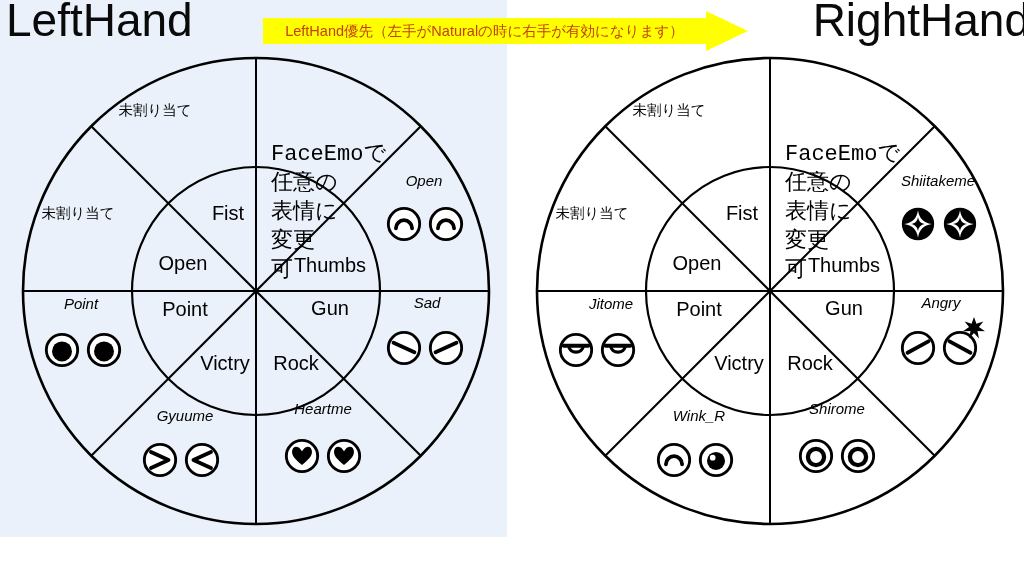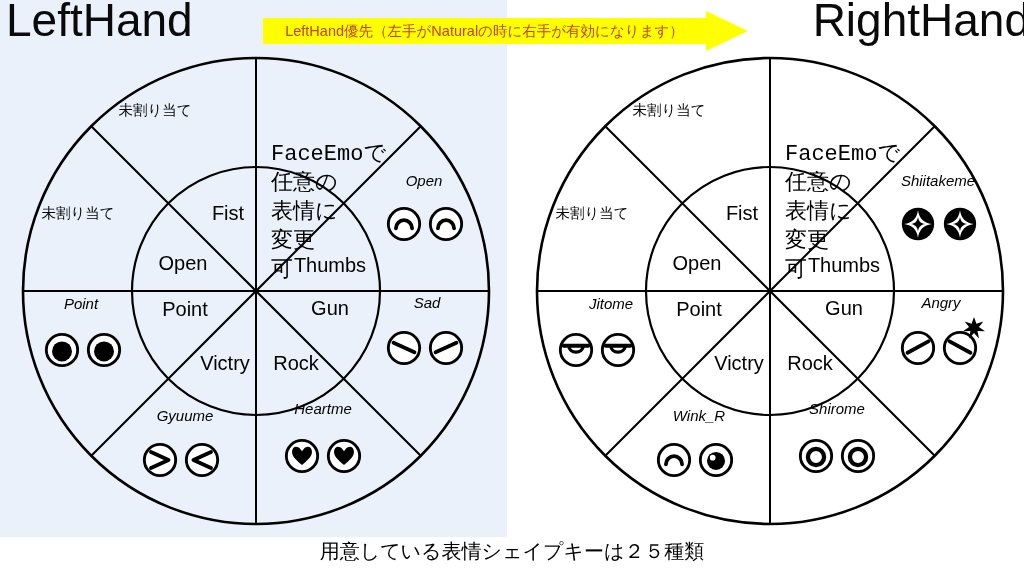--- a/index.html
+++ b/index.html
@@ -224,15 +224,14 @@
           <path d="M12.5,15.5 C12.5,24.5 27.5,24.5 27.5,15.5" fill="none" stroke="#000" stroke-width="3.5"></path>
         </svg>
       <svg width="38" height="38" viewBox="0 0 40 40">
           <circle cx="20" cy="20" r="16.5" fill="#fff" stroke="#000" stroke-width="3"></circle>
           <path d="M7,15.5 L33,15.5" fill="none" stroke="#000" stroke-width="4" stroke-linecap="round"></path>
           <path d="M12.5,15.5 C12.5,24.5 27.5,24.5 27.5,15.5" fill="none" stroke="#000" stroke-width="3.5"></path>
         </svg>
     </div>
   </div>
 
-  <div class="footer">用意している表情シェイプキーは２５種類</div>
 
 </div>
 
 </body></html>

